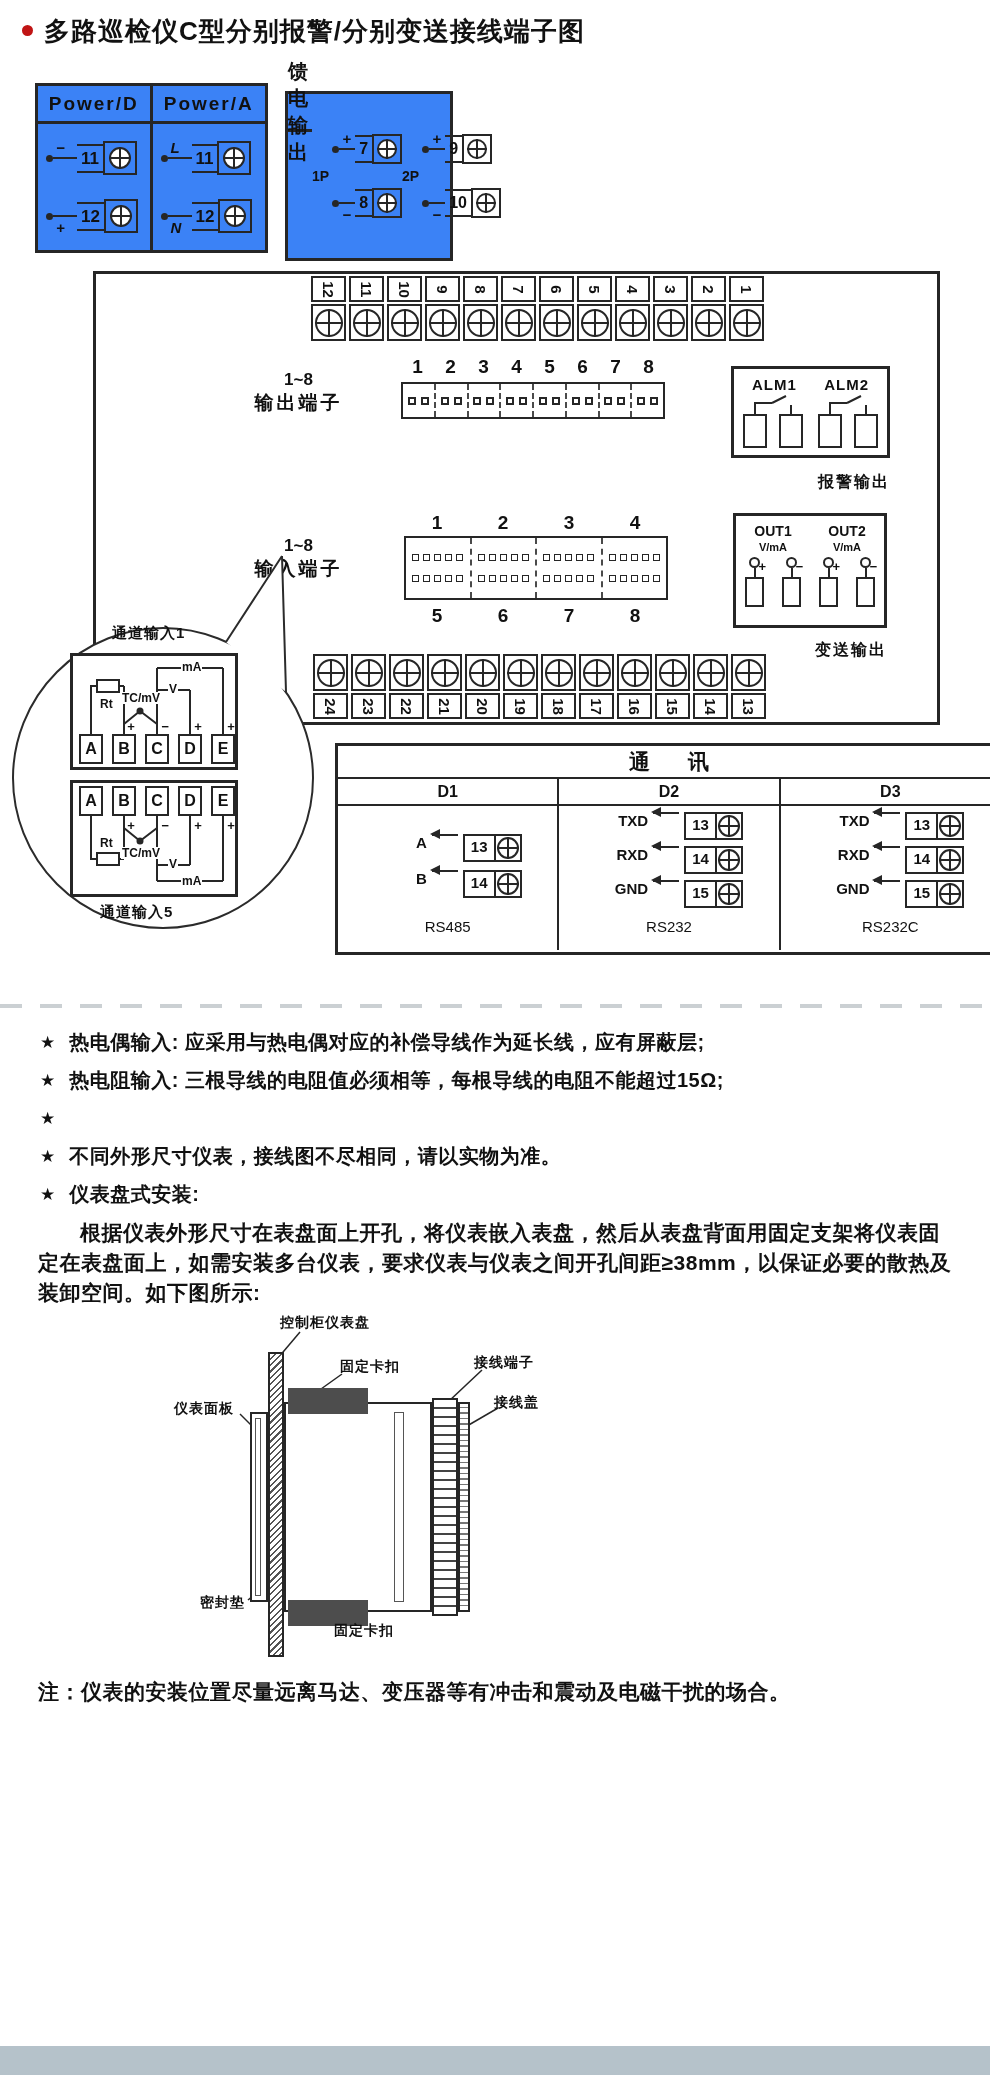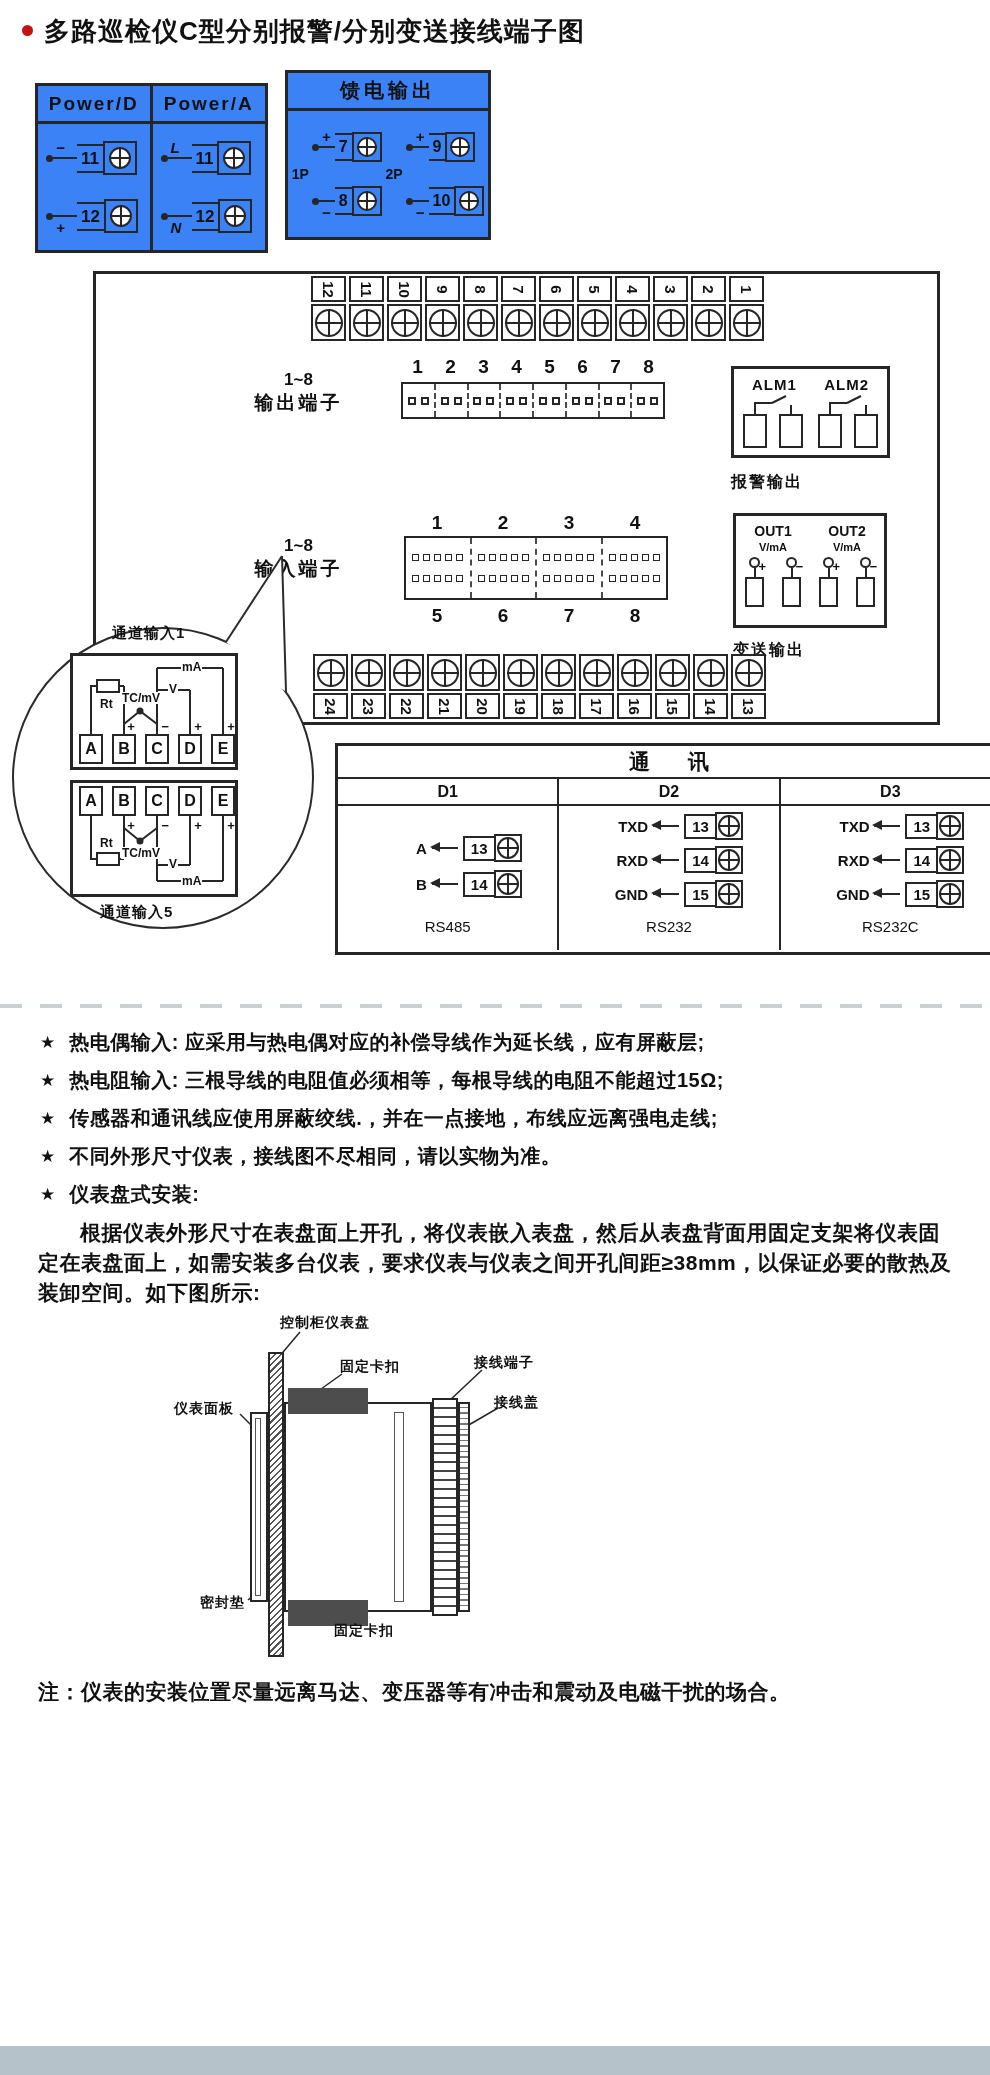--- a/index.html
+++ b/index.html
@@ -52,21 +52,21 @@
 .ocol.last{border-right:none}
 .sq8{width:8px;height:8px;border:2px solid #262626;background:#fff}
 .sq7{width:7px;height:7px;border:1.5px solid #262626;background:#fff}
 .iconn{border:2.5px solid #262626;display:flex;background:#fff}
 .icol{flex:1;display:flex;flex-direction:column;justify-content:space-evenly;border-right:2px dashed #4a4a4a;padding:2px 0}
 .icol.last{border-right:none}
 .irow{display:flex;justify-content:center;gap:4px}
 .blklabel{text-align:center;font-weight:bold}
 .blklabel .l1{font-size:17px}
 .blklabel .l2{font-size:19px;letter-spacing:3px}
-.caption{font-weight:bold;font-size:16px;letter-spacing:2px;text-align:left}
+.caption{font-weight:bold;font-size:16px;letter-spacing:2px;text-align:right}
 .almbox{border:3px solid #262626;background:#fff}
 .almlabels{display:flex;justify-content:space-between;padding:7px 18px 0;font-weight:bold;font-size:15px;letter-spacing:1px}
 .outbox{border:3px solid #262626;background:#fff}
 .outlabels{display:flex;justify-content:space-around;padding-top:7px;font-weight:bold;font-size:14px}
 .outunits{display:flex;justify-content:space-around;font-weight:bold;font-size:11px;margin-top:2px}
 .oterms{display:flex;margin-top:4px}
 .oterm{width:25%;display:flex;flex-direction:column;align-items:center;position:relative}
 .ocirc{width:11px;height:11px;border:2px solid #262626;border-radius:50%}
 .ovline{width:2px;height:9px;background:#262626}
 .orect{width:19px;height:30px;border:2px solid #262626}
@@ -79,21 +79,21 @@
 .chsign{position:absolute;font-weight:bold;font-size:13px;line-height:1}
 .chcap{font-weight:bold;font-size:15px;letter-spacing:1px}
 
 .comm{border:3px solid #262626;background:#fff}
 .comm-title{height:33px;border-bottom:2.5px solid #262626;display:flex;align-items:center;justify-content:center;font-weight:bold;font-size:21px;letter-spacing:16px;text-indent:16px}
 .comm-cols{display:flex;height:171px}
 .ccol{flex:1;border-right:2.5px solid #262626;display:flex;flex-direction:column}
 .ccol.last{border-right:none}
 .chead{height:27px;border-bottom:2.5px solid #262626;display:flex;align-items:center;justify-content:center;font-weight:bold;font-size:16px}
 .cbody{position:relative;flex:1}
-.crow{position:absolute;left:14px;right:0;display:flex;align-items:center;justify-content:center}
+.crow{position:absolute;left:14px;right:0;display:flex;justify-content:center}
 .csig{font-weight:bold;font-size:15px;width:44px;text-align:right;padding-right:5px}
 .carrow{width:26px;height:2px;background:#262626;position:relative;margin-right:5px}
 .carrow::before{content:"";position:absolute;left:-2px;top:-5px;width:0;height:0;border-right:10px solid #262626;border-top:5px solid transparent;border-bottom:5px solid transparent}
 .cnum{font-weight:bold;font-size:15px;border:2px solid #262626;border-right:none;padding:3px 6px;line-height:1}
 .cscrew{width:28px;height:28px;border:2px solid #262626;display:flex;align-items:center;justify-content:center}
 .cstd{position:absolute;left:0;right:0;text-align:center;font-weight:normal;font-size:15px}
 
 .sep{height:4px;background:repeating-linear-gradient(90deg,#cbd0d3 0 22px,transparent 22px 40px)}
 .note-line{display:flex;align-items:flex-start;margin-bottom:13px}
 .note-star{font-size:17px;margin-right:14px;line-height:25px}
@@ -169,21 +169,21 @@
             </span>
           <span class="pnum">12</span>
           <span class="pbox">
               <span class="screw s22"></span>
             </span>
         </div>
       </div>
     </div>
   </div>
 
-  <div class="abs bx3" style="left:285px;top:70px;width:206px;height:170px;display:flex;flex-direction:column">
+  <div class="abs bx3" style="left:285px;top:91px;width:168px;height:170px;display:flex;flex-direction:row">
     <div class="fhead">馈电输出</div>
     <div class="fbody">
       <div class="fgrp">
         <span class="gname">1P</span>
         <div class="fgrows">
           <div class="pterm small">
             <span class="pdot"></span>
             <span class="pwire">
                 <i class="sgn above">+</i>
               </span>
@@ -790,21 +790,20 @@
     <div class="note-line">
         <span class="note-star">★</span>
         <span class="note-text">热电偶输入: 应采用与热电偶对应的补偿导线作为延长线，应有屏蔽层;</span>
       </div>
     <div class="note-line">
         <span class="note-star">★</span>
         <span class="note-text">热电阻输入: 三根导线的电阻值必须相等，每根导线的电阻不能超过15Ω;</span>
       </div>
     <div class="note-line">
         <span class="note-star">★</span>
-        <span class="note-text">传感器和通讯线应使用屏蔽绞线.，并在一点接地，布线应远离强电走线;</span>
       </div>
     <div class="note-line">
         <span class="note-star">★</span>
         <span class="note-text">不同外形尺寸仪表，接线图不尽相同，请以实物为准。</span>
       </div>
     <div class="note-line">
         <span class="note-star">★</span>
         <span class="note-text">仪表盘式安装:</span>
       </div>
   </div>

